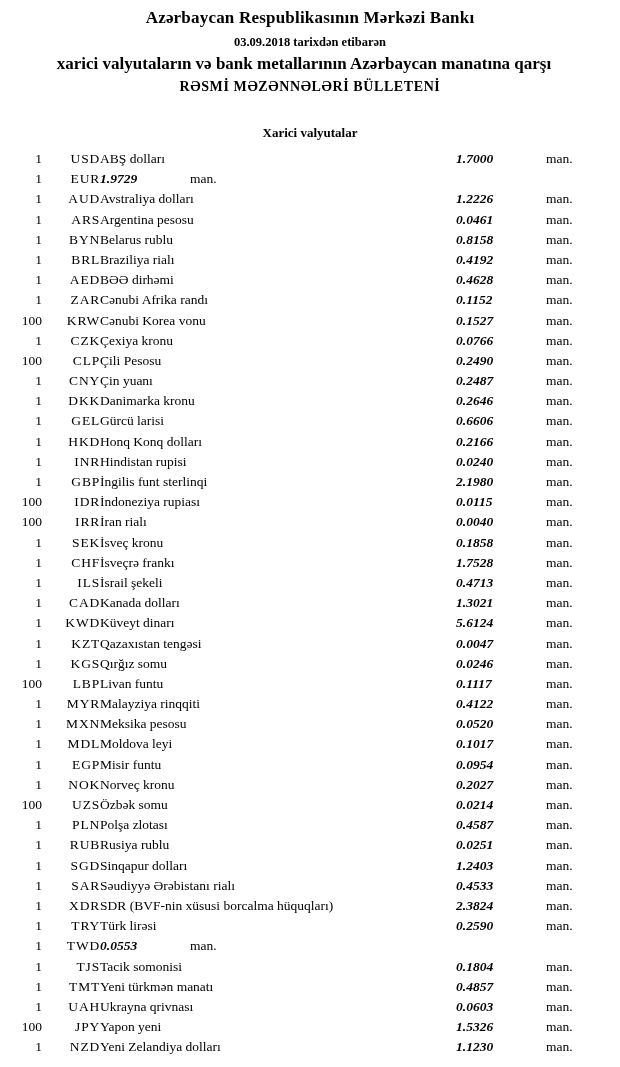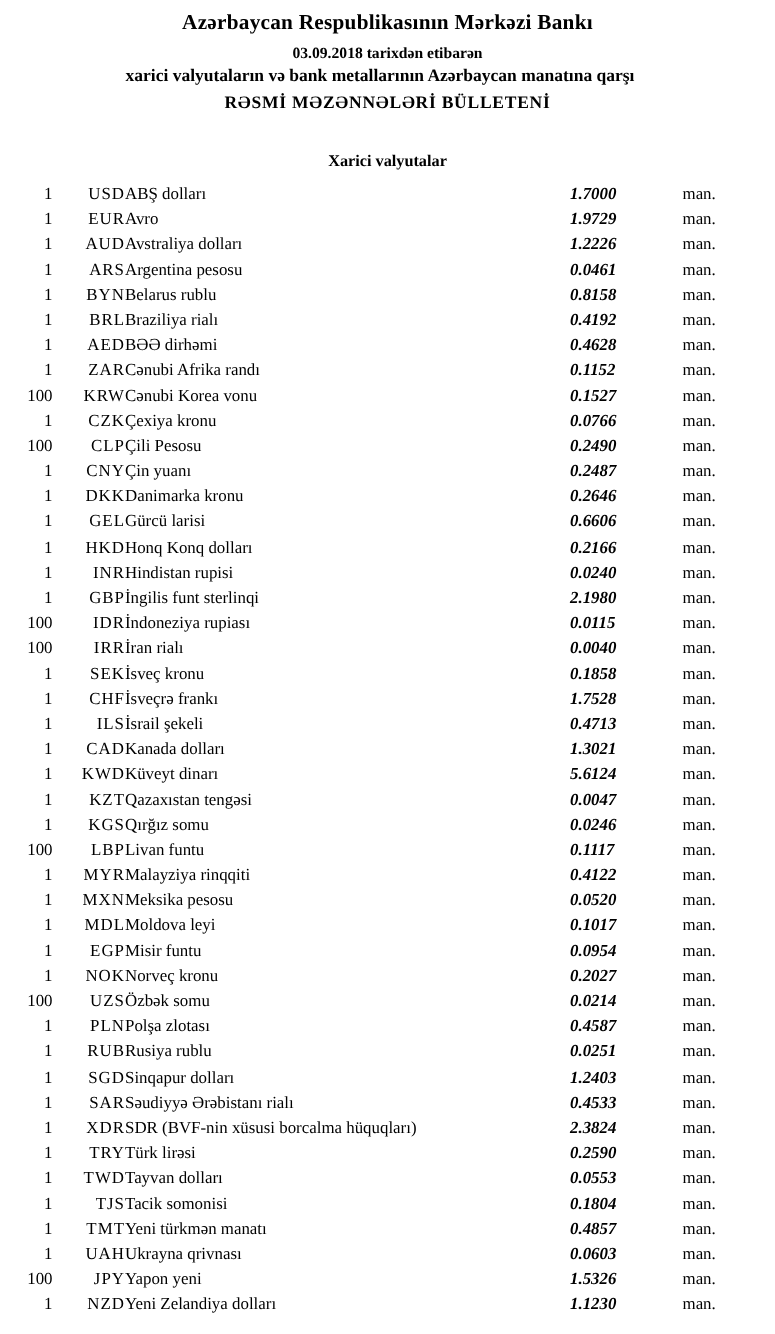--- a/index.html
+++ b/index.html
@@ -26,21 +26,21 @@
     font-weight: bold;
     margin: 4px 0 7px 0;
     letter-spacing: 0.2px;
   }
   .date-line {
     font-size: 12.5px;
     font-weight: bold;
     margin: 0 0 4px 0;
   }
   .subject-line {
-    font-size: 14px;
+    font-size: 17px;
     font-weight: bold;
     margin: 0 12px 5px 0;
   }
   .bulletin-title {
     font-size: 14px;
     font-weight: bold;
     letter-spacing: 0.6px;
     margin: 0 0 0 0;
   }
   .section-title {
@@ -109,21 +109,20 @@
       <div class="row">
         <span class="qty">1</span>
         <span class="code">USD</span>
         <span class="name">ABŞ dolları</span>
         <span class="rate">1.7000</span>
         <span class="unit">man.</span>
       </div>
       <div class="row">
         <span class="qty">1</span>
         <span class="code">EUR</span>
-        <span class="name">Avro</span>
         <span class="rate">1.9729</span>
         <span class="unit">man.</span>
       </div>
       <div class="row">
         <span class="qty">1</span>
         <span class="code">AUD</span>
         <span class="name">Avstraliya dolları</span>
         <span class="rate">1.2226</span>
         <span class="unit">man.</span>
       </div>
@@ -375,21 +374,20 @@
       <div class="row">
         <span class="qty">1</span>
         <span class="code">TRY</span>
         <span class="name">Türk lirəsi</span>
         <span class="rate">0.2590</span>
         <span class="unit">man.</span>
       </div>
       <div class="row">
         <span class="qty">1</span>
         <span class="code">TWD</span>
-        <span class="name">Tayvan dolları</span>
         <span class="rate">0.0553</span>
         <span class="unit">man.</span>
       </div>
       <div class="row">
         <span class="qty">1</span>
         <span class="code">TJS</span>
         <span class="name">Tacik somonisi</span>
         <span class="rate">0.1804</span>
         <span class="unit">man.</span>
       </div>

